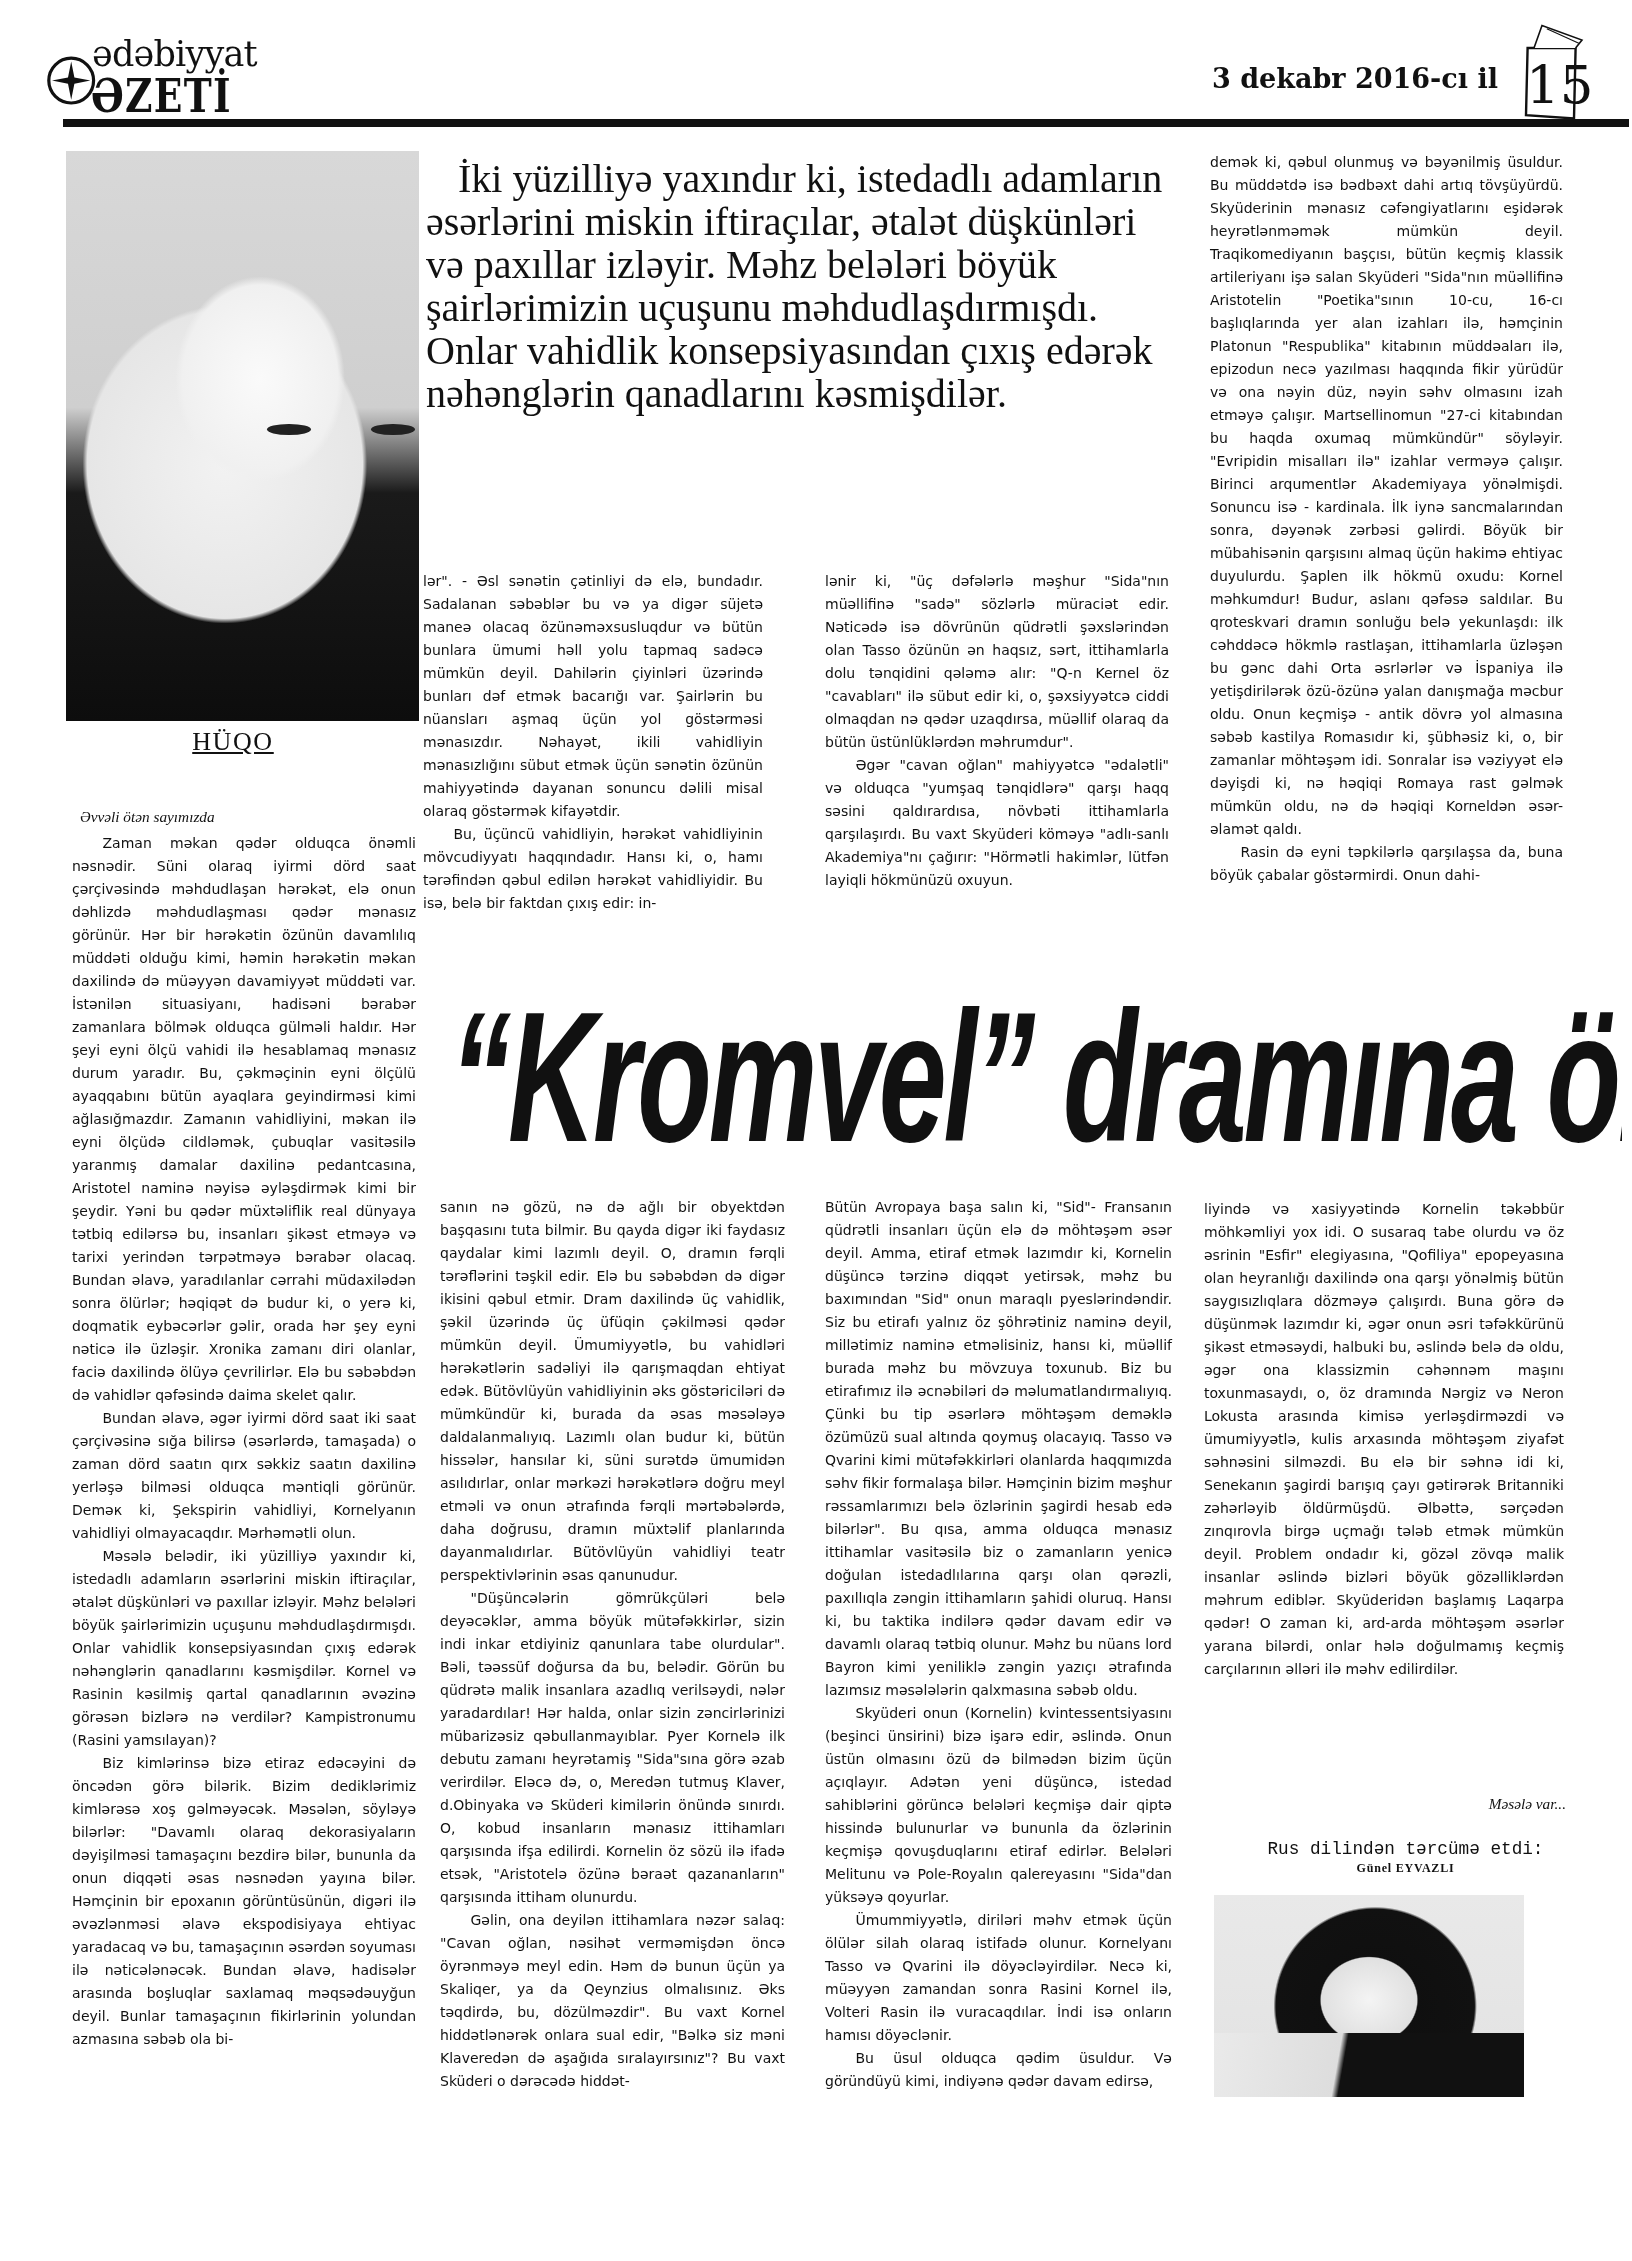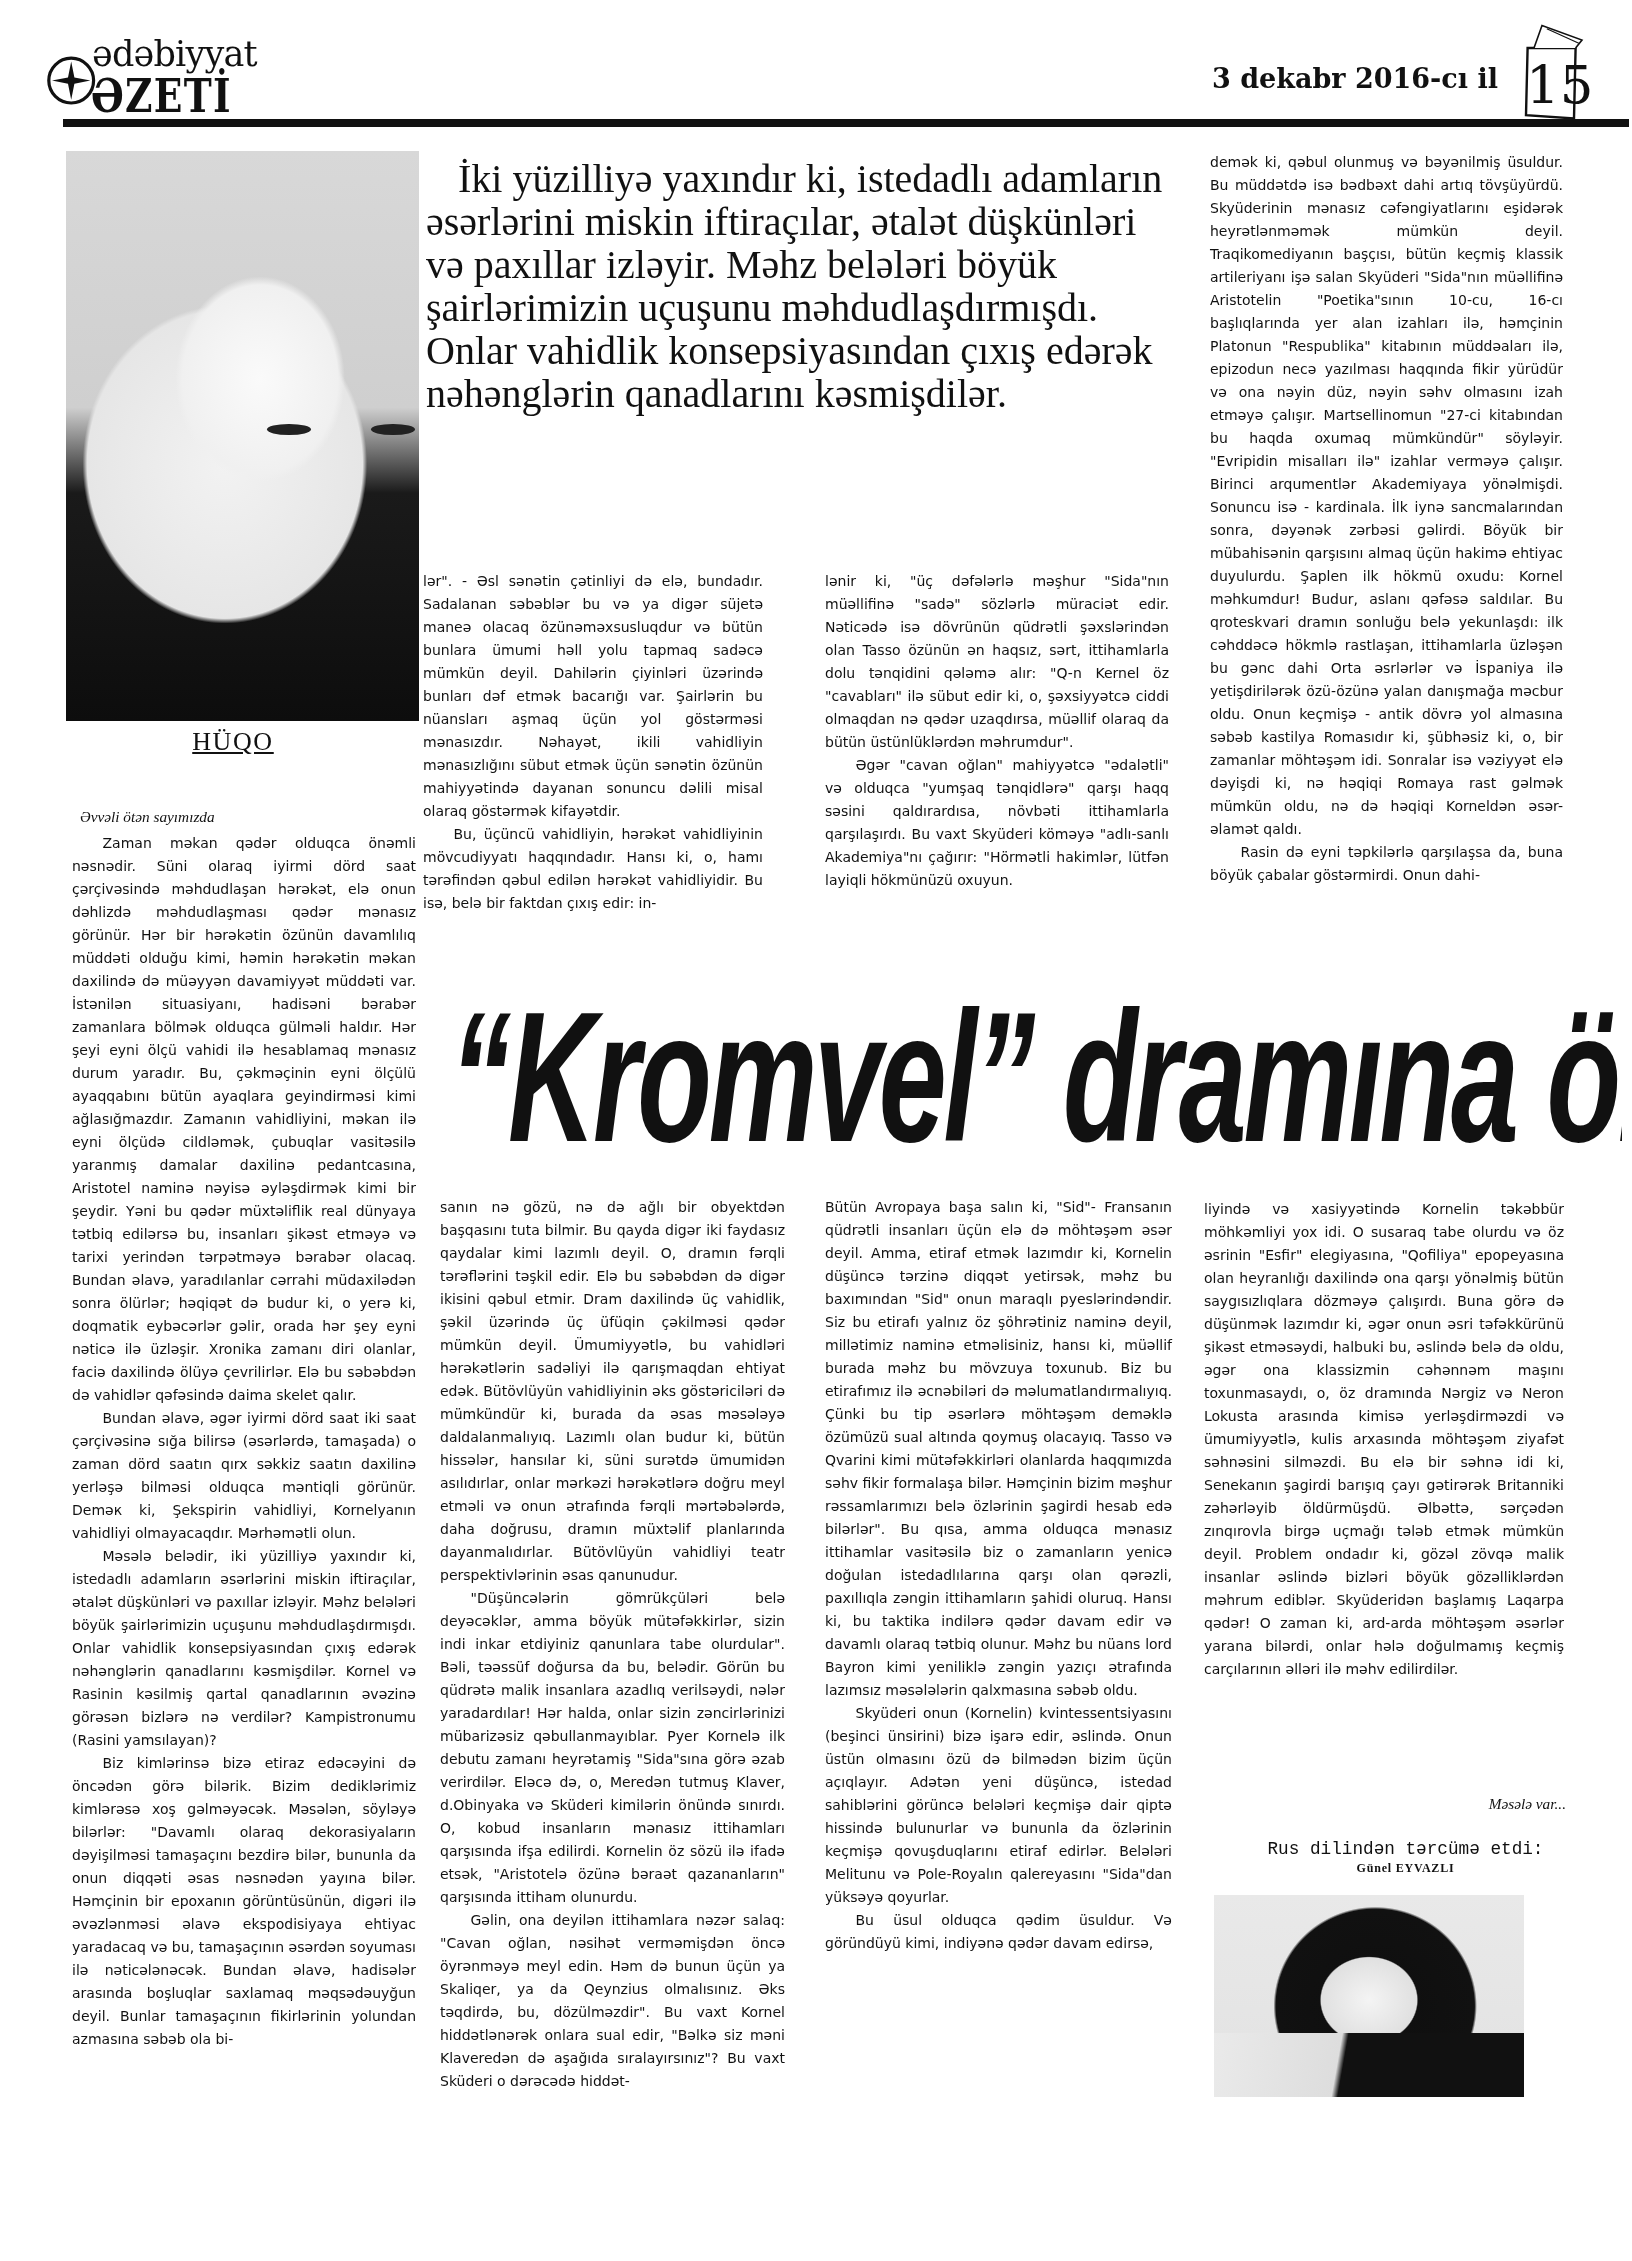--- a/index.html
+++ b/index.html
@@ -108,20 +108,21 @@
 
 <div class="abs col c5">
   <p class="noind">sanın nə gözü, nə də ağlı bir obyektdən başqasını tuta bilmir. Bu qayda digər iki faydasız qaydalar kimi lazımlı deyil. O, dramın fərqli tərəflərini təşkil edir. Elə bu səbəbdən də digər ikisini qəbul etmir. Dram daxilində üç vahidlik, şəkil üzərində üç üfüqin çəkilməsi qədər mümkün deyil. Ümumiyyətlə, bu vahidləri hərəkətlərin sadəliyi ilə qarışmaqdan ehtiyat edək. Bütövlüyün vahidliyinin əks göstəriciləri də mümkündür ki, burada da əsas məsələyə daldalanmalıyıq. Lazımlı olan budur ki, bütün hissələr, hansılar ki, süni surətdə ümumidən asılıdırlar, onlar mərkəzi hərəkətlərə doğru meyl etməli və onun ətrafında fərqli mərtəbələrdə, daha doğrusu, dramın müxtəlif planlarında dayanmalıdırlar. Bütövlüyün vahidliyi teatr perspektivlərinin əsas qanunudur.</p>
   <p>"Düşüncələrin gömrükçüləri belə deyəcəklər, amma böyük mütəfəkkirlər, sizin indi inkar etdiyiniz qanunlara tabe olurdular". Bəli, təəssüf doğursa da bu, belədir. Görün bu qüdrətə malik insanlara azadlıq verilsəydi, nələr yaradardılar! Hər halda, onlar sizin zəncirlərinizi mübarizəsiz qəbullanmayıblar. Pyer Kornelə ilk debutu zamanı heyrətamiş "Sida"sına görə əzab verirdilər. Eləcə də, o, Meredən tutmuş Klaver, d.Obinyaka və Sküderi kimilərin önündə sınırdı. O, kobud insanların mənasız ittihamları qarşısında ifşa edilirdi. Kornelin öz sözü ilə ifadə etsək, "Aristotelə özünə bəraət qazananların" qarşısında ittiham olunurdu.</p>
   <p>Gəlin, ona deyilən ittihamlara nəzər salaq: "Cavan oğlan, nəsihət verməmişdən öncə öyrənməyə meyl edin. Həm də bunun üçün ya Skaliqer, ya da Qeynzius olmalısınız. Əks təqdirdə, bu, dözülməzdir". Bu vaxt Kornel hiddətlənərək onlara sual edir, "Bəlkə siz məni Klaveredən də aşağıda sıralayırsınız"? Bu vaxt Sküderi o dərəcədə hiddət-</p>
 </div>
 
 <div class="abs col c6">
   <p class="noind">Bütün Avropaya başa salın ki, "Sid"- Fransanın qüdrətli insanları üçün elə də möhtəşəm əsər deyil. Amma, etiraf etmək lazımdır ki, Kornelin düşüncə tərzinə diqqət yetirsək, məhz bu baxımından "Sid" onun maraqlı pyeslərindəndir. Siz bu etirafı yalnız öz şöhrətiniz naminə deyil, millətimiz naminə etməlisiniz, hansı ki, müəllif burada məhz bu mövzuya toxunub. Biz bu etirafımız ilə əcnəbiləri də məlumatlandırmalıyıq. Çünki bu tip əsərlərə möhtəşəm deməklə özümüzü sual altında qoymuş olacayıq. Tasso və Qvarini kimi mütəfəkkirləri olanlarda haqqımızda səhv fikir formalaşa bilər. Həmçinin bizim məşhur rəssamlarımızı belə özlərinin şagirdi hesab edə bilərlər". Bu qısa, amma olduqca mənasız ittihamlar vasitəsilə biz o zamanların yenicə doğulan istedadlılarına qarşı olan qərəzli, paxıllıqla zəngin ittihamların şahidi oluruq. Hansı ki, bu taktika indilərə qədər davam edir və davamlı olaraq tətbiq olunur. Məhz bu nüans lord Bayron kimi yeniliklə zəngin yazıçı ətrafında lazımsız məsələlərin qalxmasına səbəb oldu.</p>
   <p>Skyüderi onun (Kornelin) kvintessentsiyasını (beşinci ünsirini) bizə işarə edir, əslində. Onun üstün olmasını özü də bilmədən bizim üçün açıqlayır. Adətən yeni düşüncə, istedad sahiblərini görüncə belələri keçmişə dair qiptə hissində bulunurlar və bununla da özlərinin keçmişə qovuşduqlarını etiraf edirlər. Belələri Melitunu və Pole-Royalın qalereyasını "Sida"dan yüksəyə qoyurlar.</p>
+  <p>Ümummiyyətlə, diriləri məhv etmək üçün ölülər silah olaraq istifadə olunur. Kornelyanı Tasso və Qvarini ilə döyəcləyirdilər. Necə ki, müəyyən zamandan sonra Rasini Kornel ilə, Volteri Rasin ilə vuracaqdılar. İndi isə onların hamısı döyəclənir.</p>
   <p>Bu üsul olduqca qədim üsuldur. Və göründüyü kimi, indiyənə qədər davam edirsə,</p>
 </div>
 
 <div class="abs col c7">
   <p class="noind">liyində və xasiyyətində Kornelin təkəbbür möhkəmliyi yox idi. O susaraq tabe olurdu və öz əsrinin "Esfir" elegiyasına, "Qofiliya" epopeyasına olan heyranlığı daxilində ona qarşı yönəlmiş bütün saygısızlıqlara dözməyə çalışırdı. Buna görə də düşünmək lazımdır ki, əgər onun əsri təfəkkürünü şikəst etməsəydi, halbuki bu, əslində belə də oldu, əgər ona klassizmin cəhənnəm maşını toxunmasaydı, o, öz dramında Nərgiz və Neron Lokusta arasında kimisə yerləşdirməzdi və ümumiyyətlə, kulis arxasında möhtəşəm ziyafət səhnəsini silməzdi. Bu elə bir səhnə idi ki, Senekanın şagirdi barışıq çayı gətirərək Britanniki zəhərləyib öldürmüşdü. Əlbəttə, sərçədən zınqırovla birgə uçmağı tələb etmək mümkün deyil. Problem ondadır ki, gözəl zövqə malik insanlar əslində bizləri böyük gözəlliklərdən məhrum ediblər. Skyüderidən başlamış Laqarpa qədər! O zaman ki, ard-arda möhtəşəm əsərlər yarana bilərdi, onlar hələ doğulmamış keçmiş carçılarının əlləri ilə məhv edilirdilər.</p>
 </div>
 
 <div class="abs cont">Məsələ var...</div>
 <div class="abs tr-label">Rus dilindən tərcümə etdi:</div>
 <div class="abs tr-name">Günel EYVAZLI</div>

